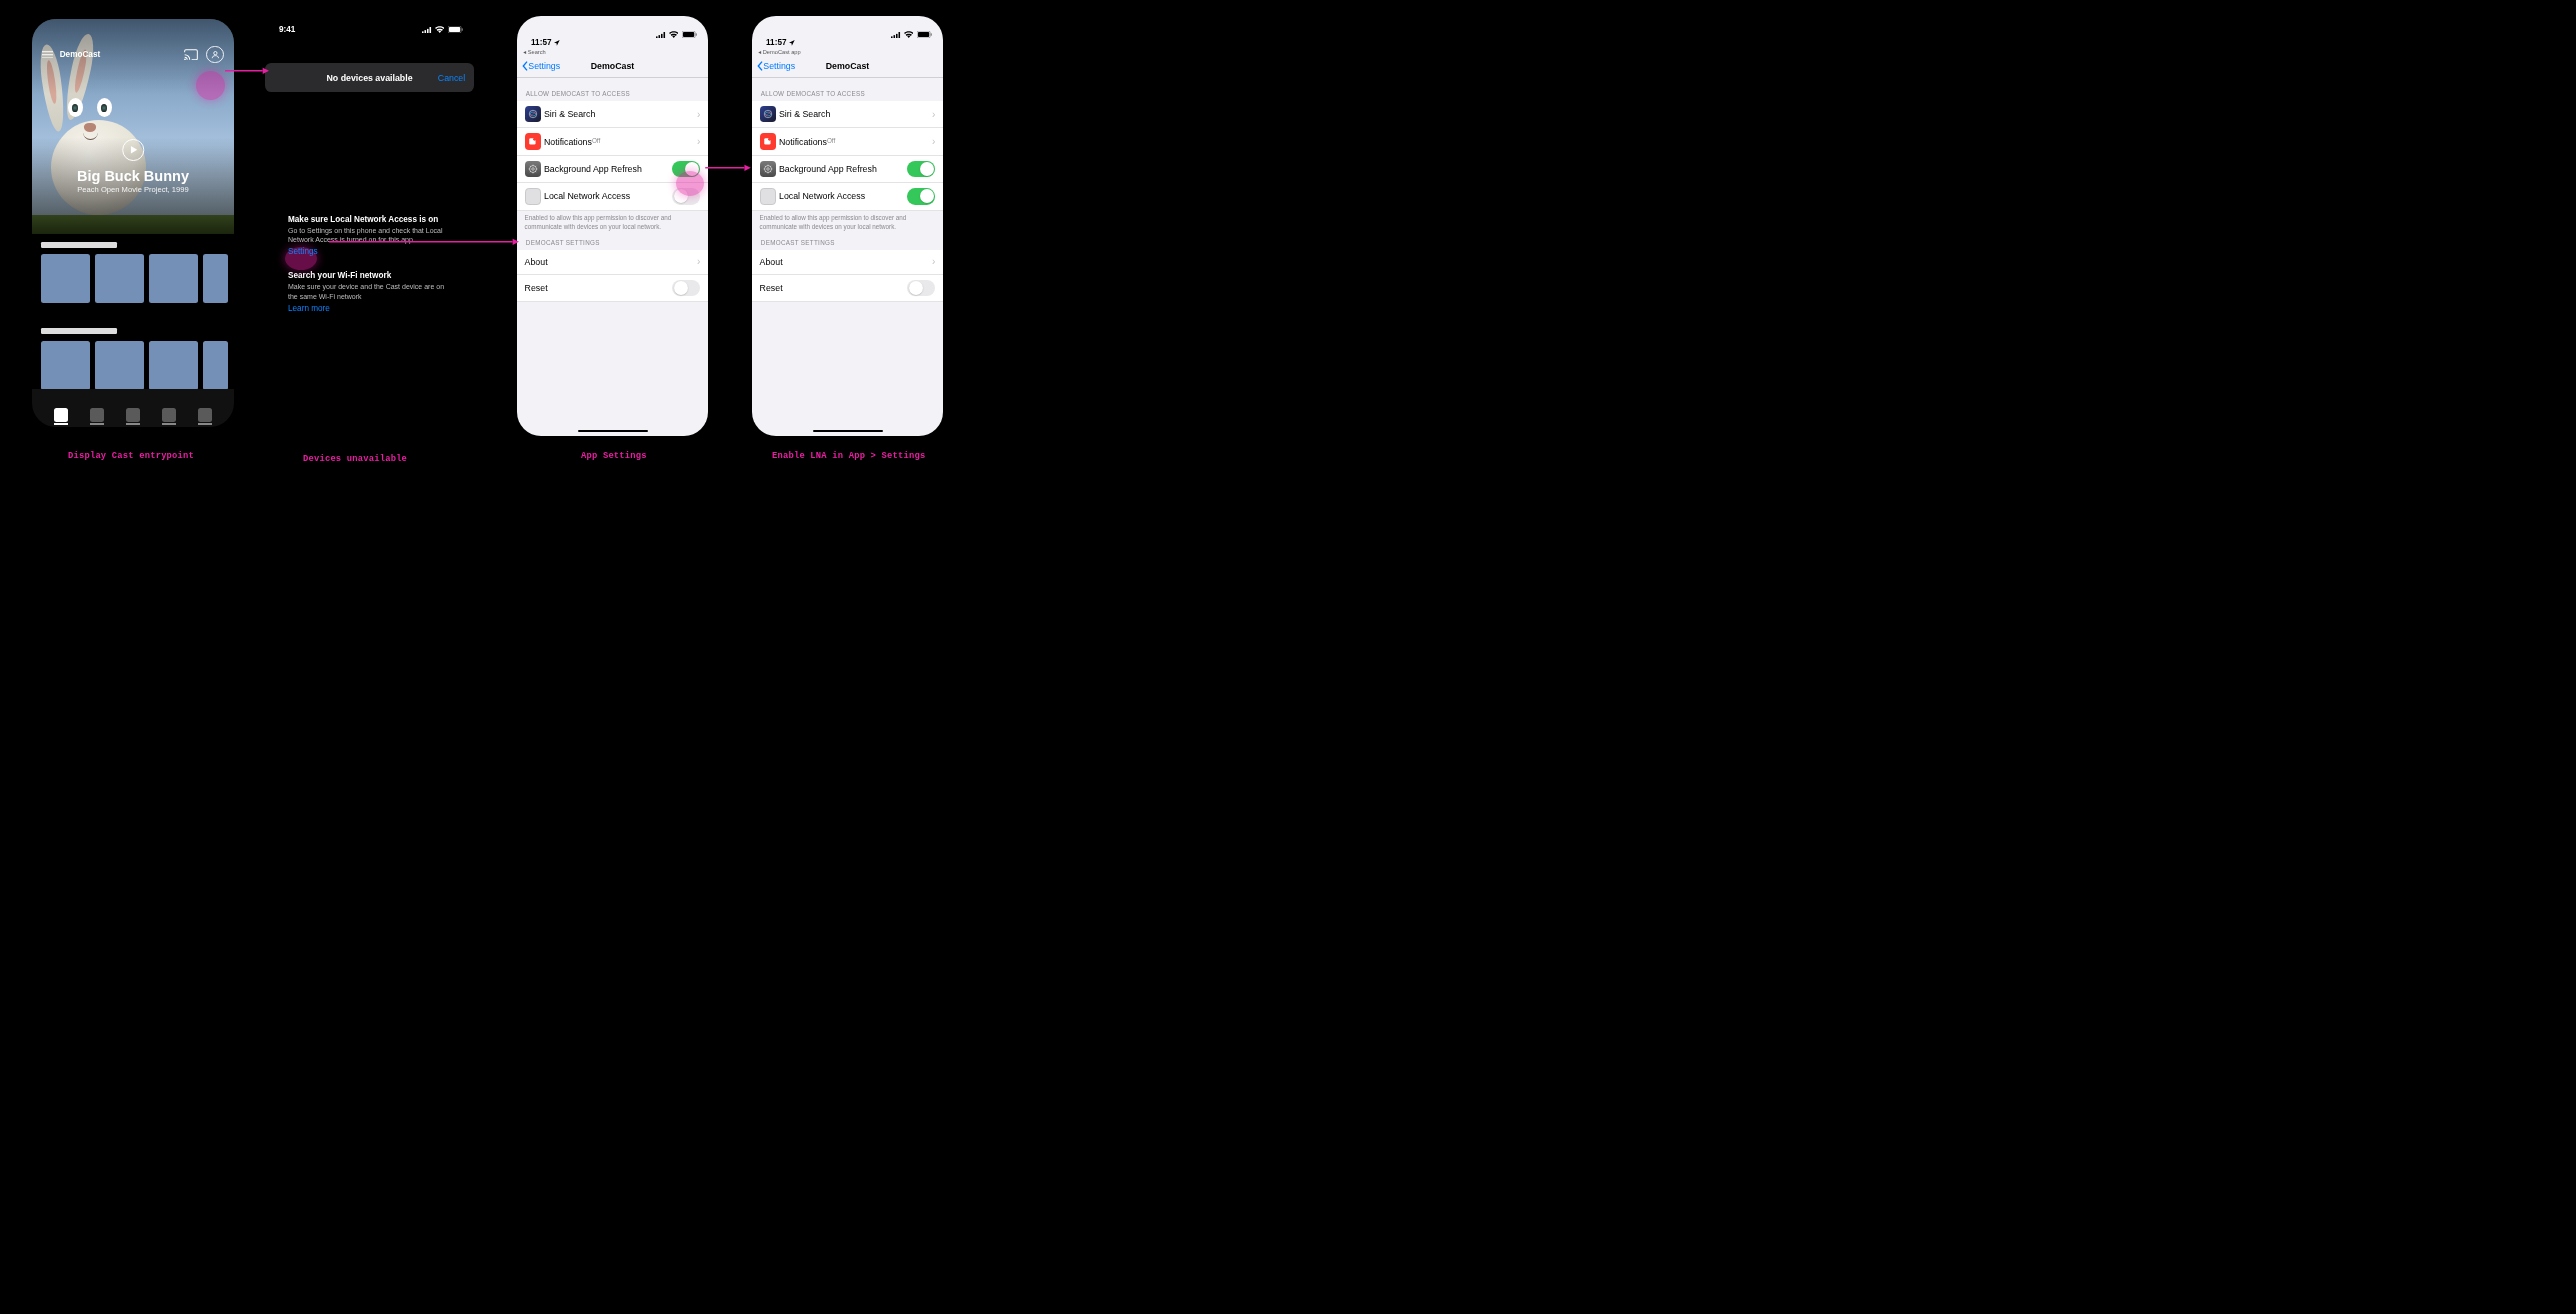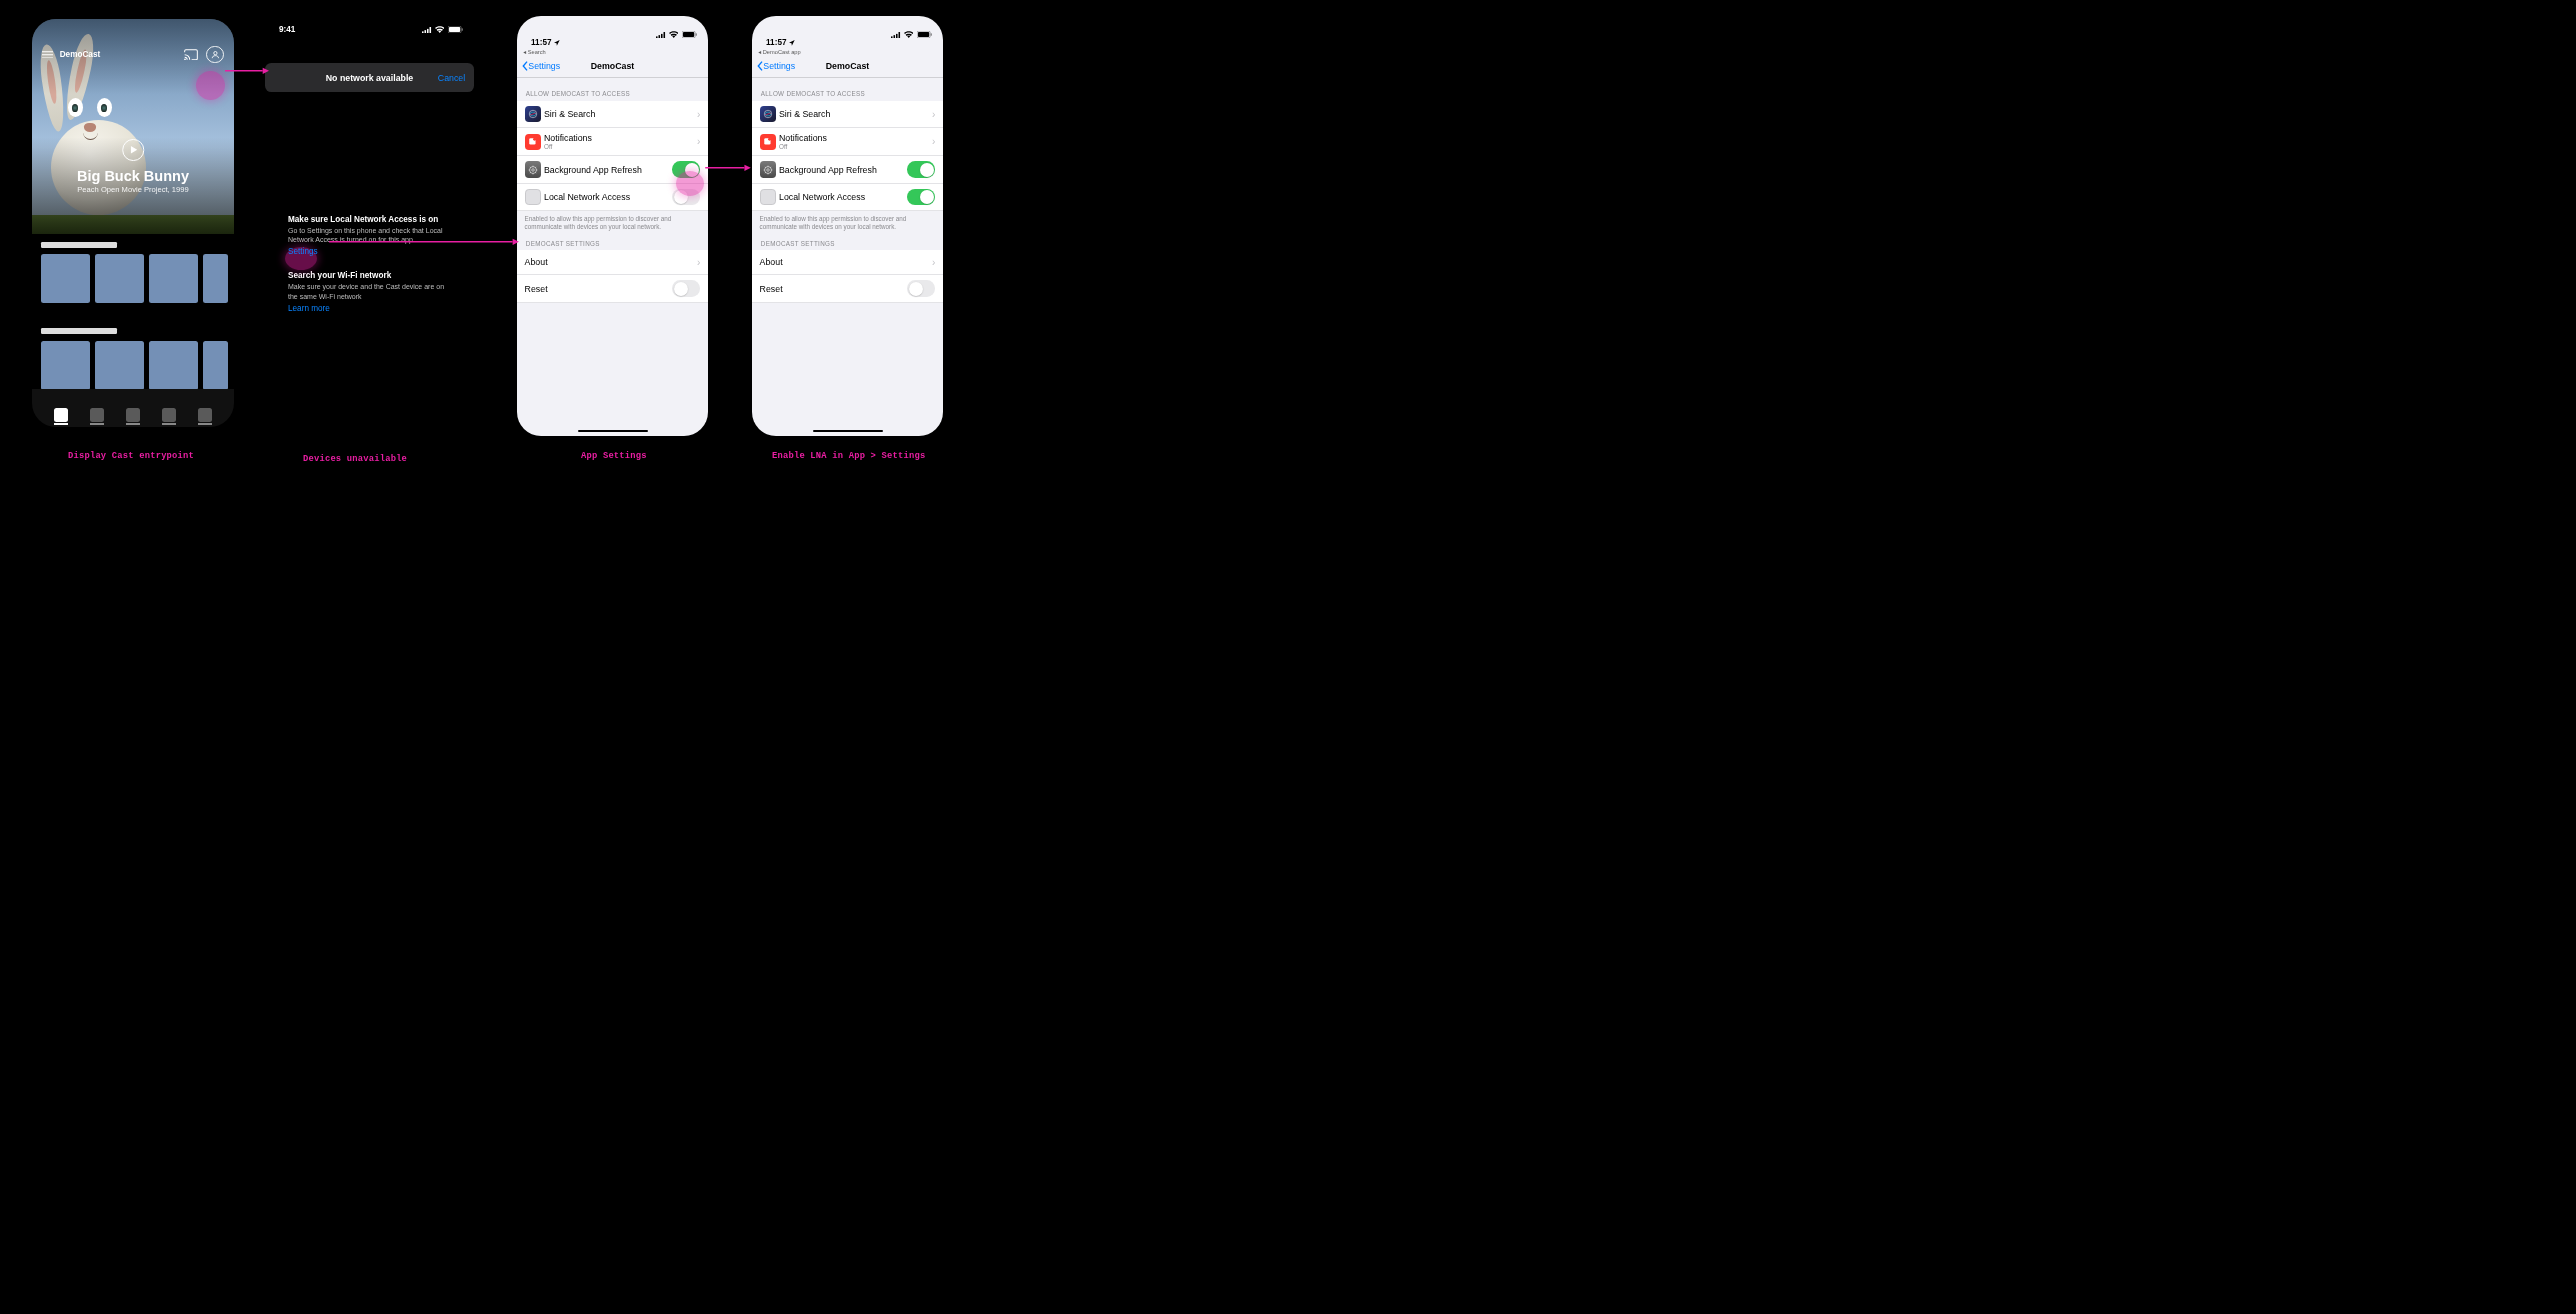--- a/index.html
+++ b/index.html
@@ -118,21 +118,21 @@
   .navbar .back{position:absolute;left:5px;color:#007aff;font-size:8.8px;display:flex;align-items:center;gap:-1.3px;}
   .navbar .nvtitle{font-size:8.8px;font-weight:600;}
   .sect-hdr{font-size:6.3px;color:#8a8a8e;letter-spacing:0.3px;text-transform:uppercase;
     padding:12.6px 8.8px 3.8px;}
   .sect-hdr.tight{padding-top:7.6px;}
   .row{background:#fff;display:flex;align-items:center;padding:5px 7.6px;min-height:25px;
     border-bottom:0.3px solid #e3e3e6;gap:3px;position:relative;}
   .row:first-of-type{border-top:0.3px solid #e3e3e6;}
   .row .label{font-size:8.8px;}
   .row .sub{font-size:6.3px;color:#8a8a8e;margin-top:0px;}
-  .labelcol{display:flex;flex-direction:column;}
+  .labelcol{display:flex;}
   .row .chev{margin-left:auto;color:#c4c4c8;}
   .footer-note{font-size:6.3px;color:#8a8a8e;padding:3.8px 7.6px 0;line-height:1.35;}
   .appicon{width:16.4px;height:16.4px;border-radius:3.8px;flex-shrink:0;display:flex;align-items:center;justify-content:center;}
   .appicon.siri{background:linear-gradient(135deg,#2d3f8f,#1a1a2e);}
   .appicon.notif{background:#ff3b30;}
   .appicon.bgref{background:linear-gradient(#7a7a7a,#4a4a4a);}
   .appicon.lna{background:#e0e0e3;border:0.3px solid #c9c9cc;}
 
   
   .toggle{width:28px;height:16.4px;border-radius:8.2px;background:#e9e9eb;position:relative;margin-left:auto;}
@@ -293,21 +293,21 @@
           </svg>
         <svg width="15" height="7" viewBox="0 0 24 11">
             <rect x="0" y="0" width="21" height="11" rx="2.5" fill="none" stroke="#fff" stroke-width="1" opacity="0.5"></rect>
             <rect x="1.5" y="1.5" width="18" height="8" rx="1.5" fill="#fff"></rect>
             <rect x="22" y="3.5" width="1.5" height="4" rx="0.8" fill="#fff" opacity="0.6"></rect>
           </svg>
       </span>
     </div>
 
     <div class="popup">
-      <span class="t">No network available</span>
+      <span class="t">No devices available</span>
       <span class="cancel">Cancel</span>
     </div>
 
     <div class="infoblock">
       <h4>Make sure Local Network Access is on</h4>
       <p>Go to Settings on this phone and check that Local Network Access is turned on for this app</p>
       <span class="linky" style="position:relative;z-index:2;">Settings</span>
       <div class="spacer20"></div>
       <h4>Search your Wi-Fi network</h4>
       <p>Make sure your device and the Cast device are on the same Wi-Fi network</p>

